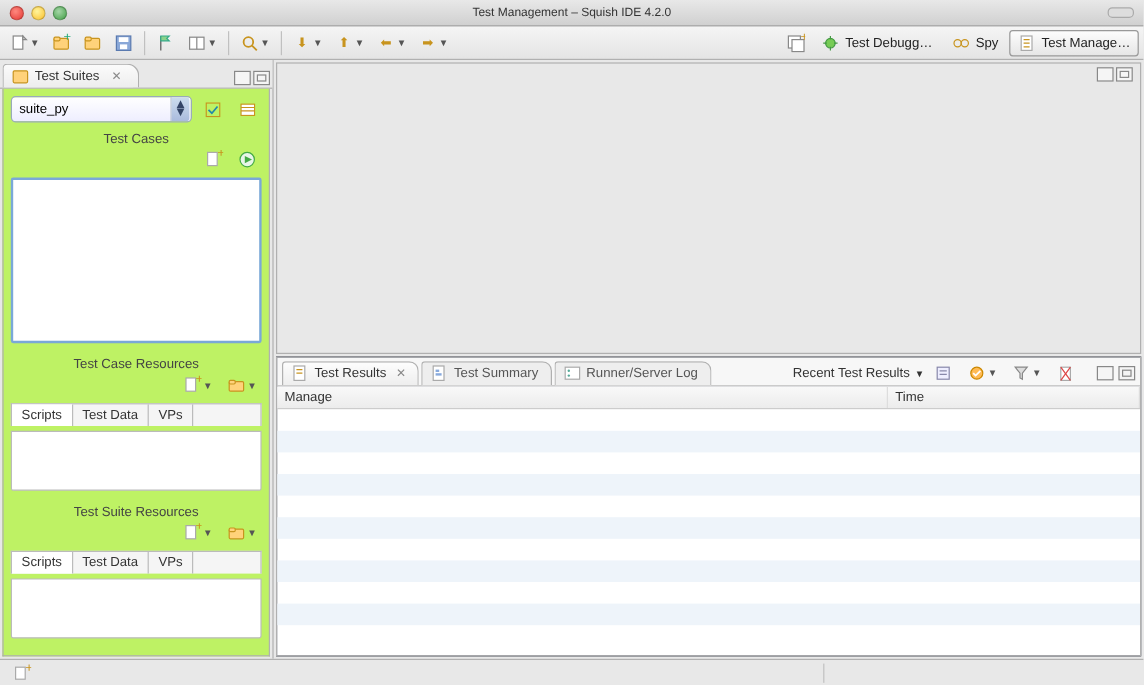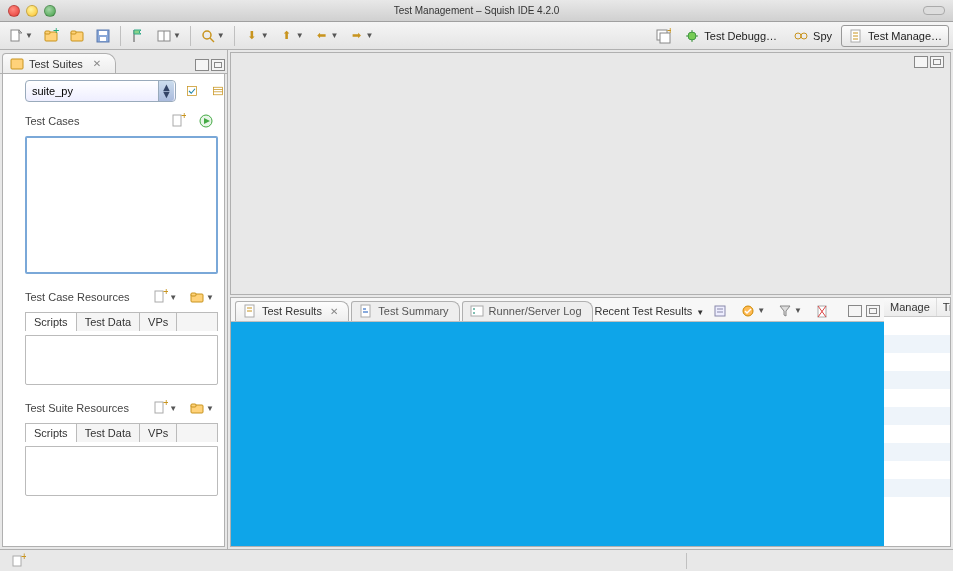--- a/index.html
+++ b/index.html
@@ -29,42 +29,42 @@
 .right-col { flex: 1; display: flex; flex-direction: column; min-width: 0; }
 
 .view-tabbar { height: 24px; display: flex; align-items: flex-end; padding: 2px 2px 0 2px; background: #e8e8e8; border-bottom: 1px solid #b0b0b0; }
 .view-tab { height: 20px; display: inline-flex; align-items: center; gap: 4px; padding: 0 14px 0 6px; background: linear-gradient(#fbfbfb,#ededed); border: 1px solid #b0b0b0; border-bottom: none; border-radius: 4px 10px 0 0; color: #333; cursor: pointer; }
 .view-tab .x { margin-left: 6px; color: #888; cursor: pointer; font-size: 10px; }
 .view-tabbar .right { margin-left: auto; display: flex; align-items: center; gap: 2px; padding-bottom: 2px; }
 .winbtn { width: 14px; height: 12px; border: 1px solid #888; background: #f5f5f5; cursor: pointer; }
 .maxbtn { width: 14px; height: 12px; border: 1px solid #888; background: #f5f5f5; cursor: pointer; position: relative; }
 .maxbtn::after { content:""; position:absolute; left:2px; top:2px; right:2px; bottom:2px; border:1px solid #888; }
 
-.panel-body { flex: 1; background: #ffffff; border: 1px solid #b0b0b0; border-top: none; margin: 0 2px 2px 2px; display: flex; flex-direction: column; min-height: 0; padding-left: 16px; }
+.panel-body { flex: 1; background: #bef264; border: 1px solid #b0b0b0; border-top: none; margin: 0 2px 2px 2px; display: flex; flex-direction: column; min-height: 0; }
 .pane-content { padding: 6px; display: flex; flex-direction: column; gap: 4px; flex: 1; min-height: 0; }
 
 .suite-row { display: flex; gap: 6px; align-items: center; }
 .select { flex: 1; -webkit-appearance: none; appearance: none; height: 22px; border: 1px solid #9ab; border-radius: 4px; background: linear-gradient(#fff,#eef); padding: 0 20px 0 6px; position: relative; }
 .select-wrap { flex: 1; position: relative; display: flex; }
 .select-arrows { position: absolute; right: 2px; top: 1px; bottom: 1px; width: 16px; background: linear-gradient(#cde,#abd); border-left: 1px solid #9ab; border-radius: 0 3px 3px 0; display: flex; flex-direction: column; align-items: center; justify-content: center; color: #346; font-size: 7px; line-height: 7px; pointer-events: none; }
 
-.section-label { color: #444; margin-top: 4px; display: flex; align-items: center; }
+.section-label { color: #444; margin-top: 4px; display: flex; align-items: center; flex-direction: column; }
 .section-label .right-icons { margin-left: auto; display: flex; gap: 4px; }
 .listbox { border: 1px solid #9bb8d3; background: #fff; flex-shrink: 0; border-radius: 2px; }
 .tc-list { height: 138px; border: 2px solid #7aa8d8; }
 .subtabs { display: flex; border: 1px solid #bbb; border-bottom: none; background: #f5f5f5; }
 .subtab { padding: 3px 8px; border-right: 1px solid #bbb; cursor: pointer; color: #333; }
 .subtab.active { background: #fff; }
 .resbox { border: 1px solid #bbb; background: #fff; height: 50px; border-radius: 0 0 2px 2px; }
 
 .editor-area { flex: 1; background: #e8e8e8; border: 1px solid #b0b0b0; margin: 2px; position: relative; min-height: 222px; }
 .editor-area .ctrls { position: absolute; top: 3px; right: 6px; display: flex; gap: 2px; }
 
 .bottom-area { display: flex; flex-direction: column; min-height: 0; }
-.bottom-body { border: 1px solid #b0b0b0; background: #0ea5e9; margin: 0 2px 2px 2px; flex: 1; display: flex; flex-direction: row; min-height: 0; }
+.bottom-body { border: 1px solid #b0b0b0; background: #0f172a; margin: 0 2px 2px 2px; flex: 1; display: flex; flex-direction: column; min-height: 0; }
 .bottom-tabbar { display: flex; align-items: center; padding: 2px 4px 0 4px; background: #f7f7f7; border-bottom: 1px solid #c0c0c0; height: 24px; }
 .btab { height: 20px; display: inline-flex; align-items: center; gap: 4px; padding: 0 10px 0 6px; border: 1px solid #b0b0b0; border-bottom: none; border-radius: 3px 8px 0 0; background: linear-gradient(#fdfdfd,#eee); margin-right: 2px; cursor: pointer; color: #333; }
 .btab .x { margin-left: 4px; color: #888; font-size: 10px; }
 .btab.inactive { background: #eee; color: #555; }
 .bottom-tabbar .rightctrls { margin-left: auto; display: flex; align-items: center; gap: 4px; }
 .recent { color: #333; }
 .recent .drop { color: #333; }
 
 .results-table { flex: 1; overflow: auto; background: #fff; }
 .rt-head { display: flex; background: linear-gradient(#f9f9f9,#ececec); border-bottom: 1px solid #ccc; color: #333; }

